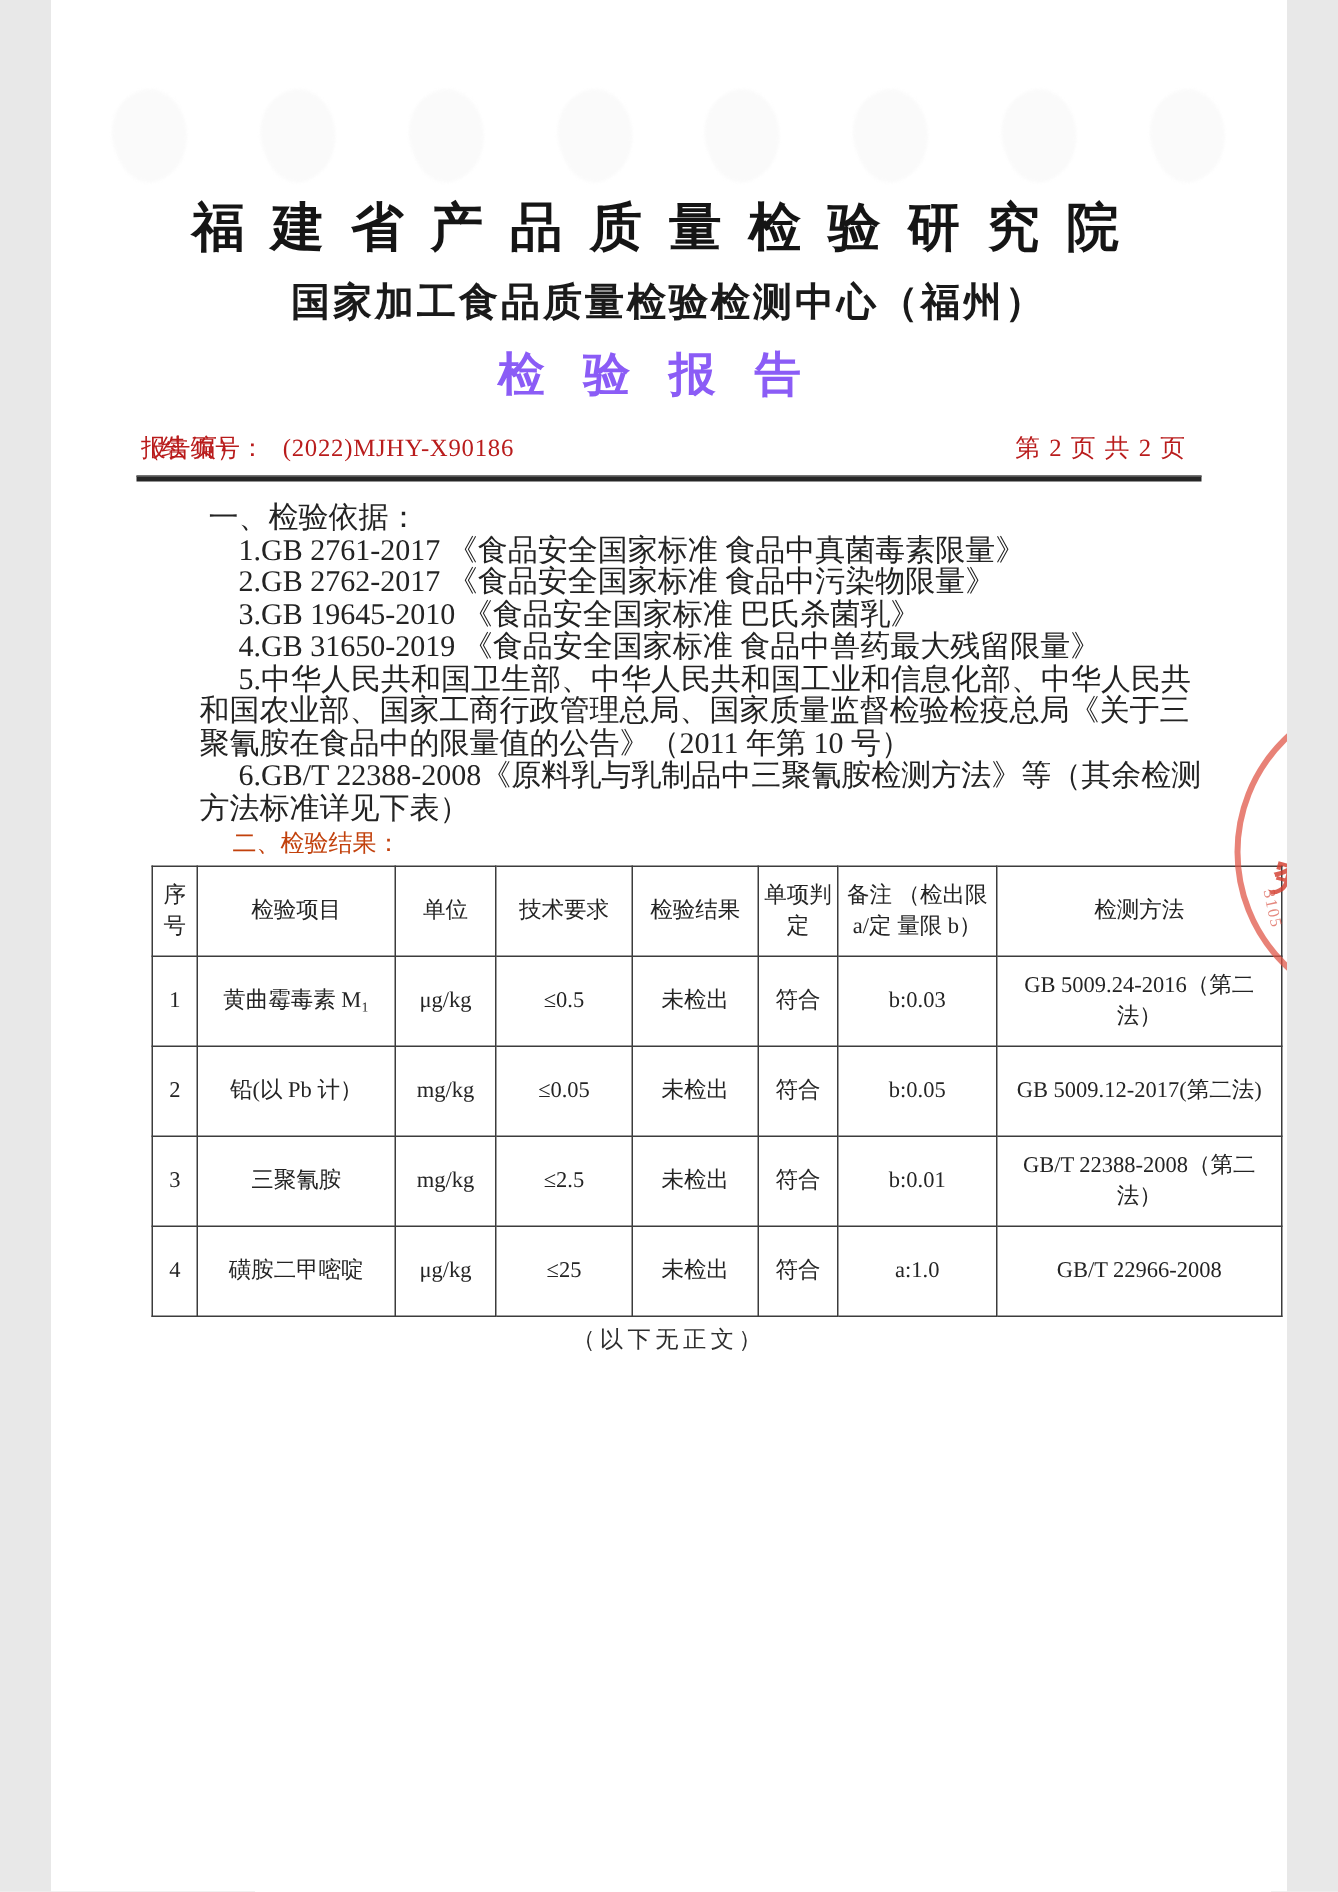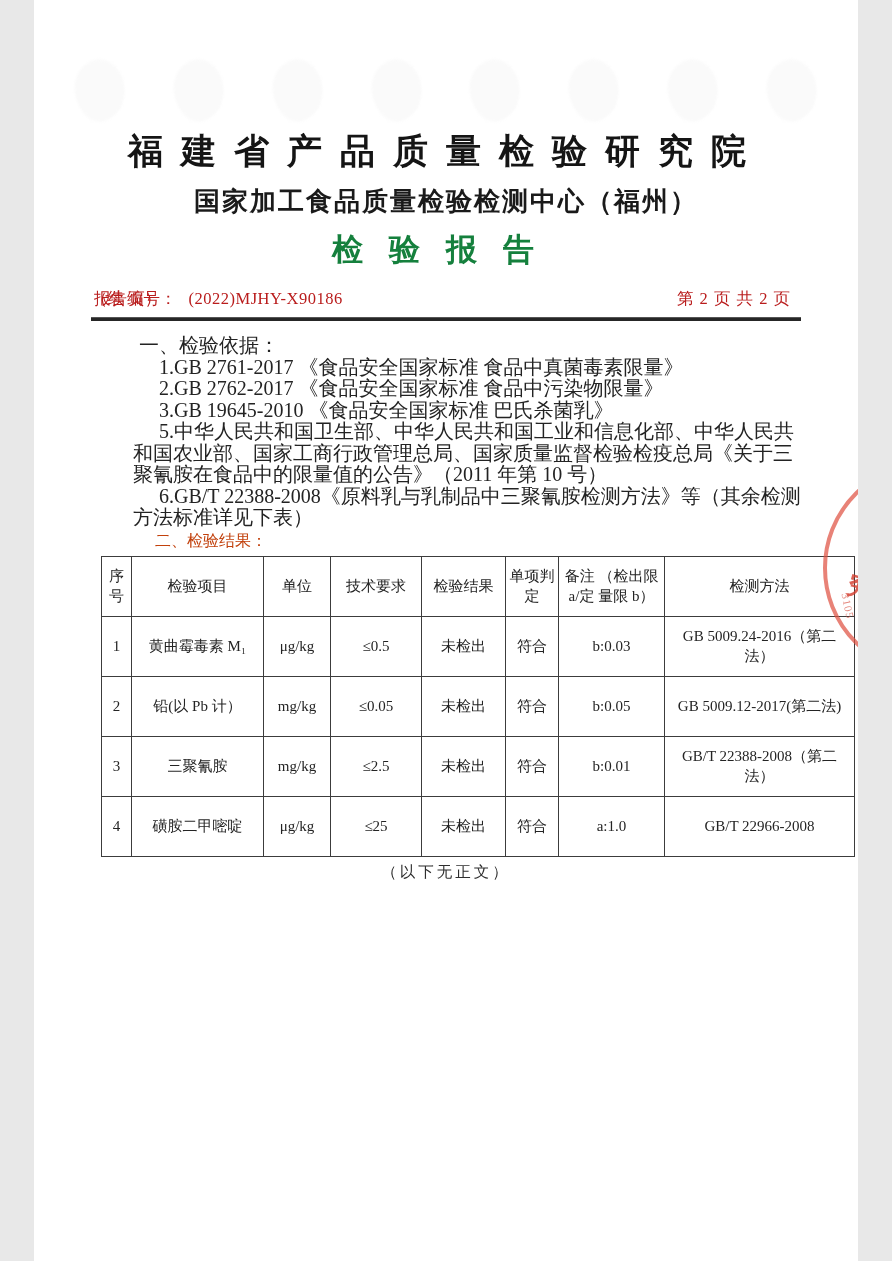--- a/index.html
+++ b/index.html
@@ -52,21 +52,21 @@
     font-weight: bold;
     letter-spacing: 2px;
     color: #1a1a1a;
   }
   .title-report {
     margin-top: 10px;
     text-align: center;
     font-size: 31px;
     font-weight: bold;
     letter-spacing: 26px;
-    color: #15803d;
+    color: #8b5cf6;
     white-space: nowrap;
   }
 
   .meta-row {
     margin-top: 17px;
     position: relative;
     height: 24px;
     font-size: 16.5px;
     color: #b91c1c;
   }
@@ -177,20 +177,21 @@
       <span class="meta-page">第 2 页  共 2 页</span>
     </div>
 
     <div class="rule"></div>
 
     <div class="basis">
       <div class="basis-heading">一、检验依据：</div>
       <div class="basis-item">1.GB 2761-2017 《食品安全国家标准 食品中真菌毒素限量》</div>
       <div class="basis-item">2.GB 2762-2017 《食品安全国家标准 食品中污染物限量》</div>
       <div class="basis-item">3.GB 19645-2010 《食品安全国家标准 巴氏杀菌乳》</div>
+      <div class="basis-item">4.GB 31650-2019 《食品安全国家标准 食品中兽药最大残留限量》</div>
       <div class="basis-item hang">5.中华人民共和国卫生部、中华人民共和国工业和信息化部、中华人民共和国农业部、国家工商行政管理总局、国家质量监督检验检疫总局《关于三聚氰胺在食品中的限量值的公告》（2011 年第 10 号）</div>
       <div class="basis-item hang">6.GB/T 22388-2008《原料乳与乳制品中三聚氰胺检测方法》等（其余检测方法标准详见下表）</div>
     </div>
 
     <div class="results-heading">二、检验结果：</div>
 
     <table class="results">
       <colgroup>
         <col style="width:30px">
           <col style="width:132px">

